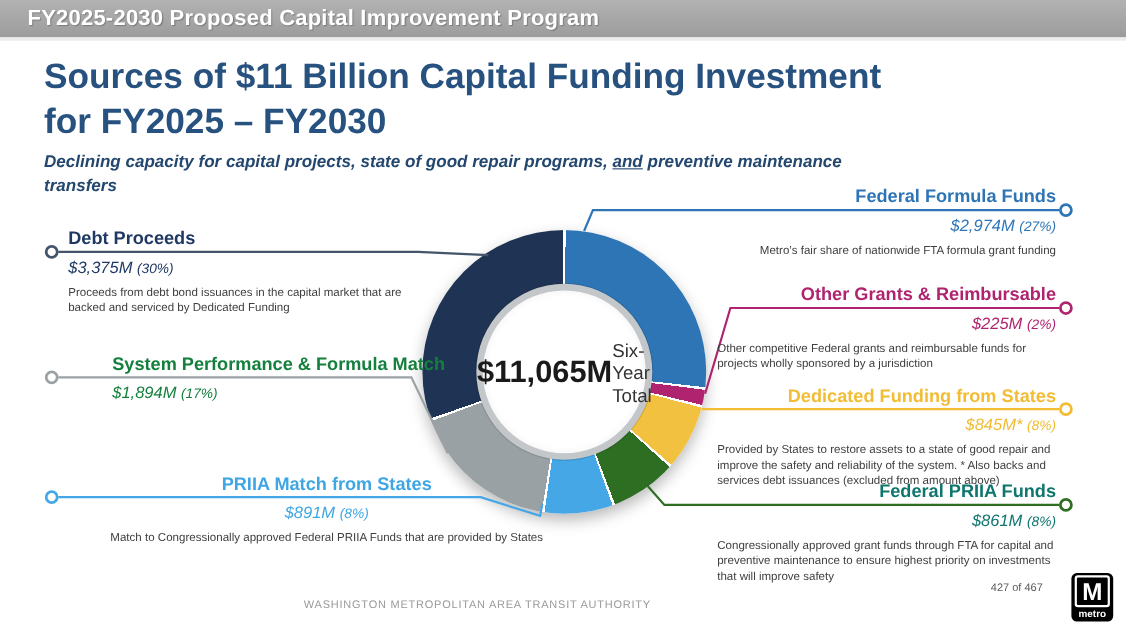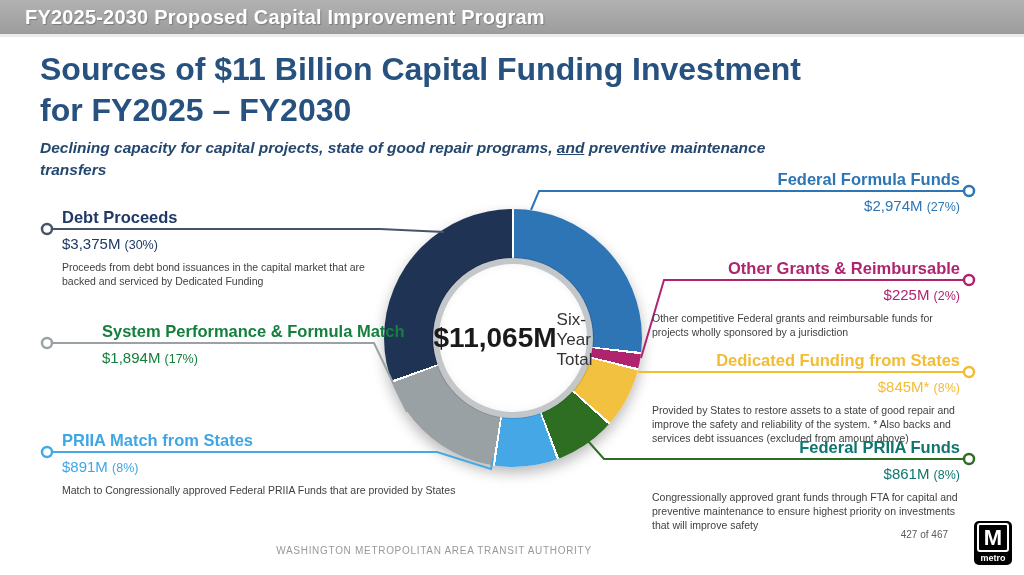--- a/index.html
+++ b/index.html
@@ -30,40 +30,40 @@
     display:flex; flex-direction:row; align-items:center; justify-content:center; z-index:3; }
   .total-value { font-size:28px; font-weight:bold; color:#1a1a1a; }
   .total-label { font-size:17px; color:#333333; margin-top:3px; }
 
   
   .lines { position:absolute; left:0; top:0; z-index:2; pointer-events:none; }
 
   
   .co { position:absolute; z-index:4; }
   .co-title { font-size:16.5px; font-weight:bold; line-height:20px; white-space:nowrap; }
-  .co-value { margin-top:8px; font-size:15px; line-height:18px; }
+  .co-value { margin-top:8px; font-size:15px; line-height:18px;font-style:italic; }
   .co-value .pct { font-size:12.5px; }
   .co-desc { margin-top:7px; font-size:10.5px; color:#3f3f3f; line-height:1.32; }
   .co.right { text-align:right; }
   .co.right .co-desc.left { text-align:left; }
 
   .c-navy { color:#1F3864; }
   .c-gray { color:#15803d;margin-left:40px; }
   .c-lblue { color:#3FA6E4; }
   .c-blue { color:#2E75B6; }
   .c-magenta { color:#B0246F; }
   .c-gold { color:#F2BC33; }
   .c-green { color:#0f766e; }
 
   
   .co-debt   { left:62px; top:207px; width:340px; }
   .co-debt   .co-desc { width:318px; }
   .co-system { left:62px; top:321px; width:345px; }
   .co-system .co-desc { width:318px; }
-  .co-priia  { left:62px; top:430px; width:470px; }
+  .co-priia  { left:62px; top:430px; width:470px;text-align:center; }
   .co-priia  .co-desc { width:470px; }
   .co-fff    { right:64px; top:169px; width:308px; }
   .co-ogr    { right:64px; top:258px; width:308px; }
   .co-dfs    { right:64px; top:350px; width:308px; }
   .co-fpf    { right:64px; top:437px; width:308px; }
 
   
   .page-number { position:absolute; left:38px; top:542px; font-size:11px; color:#7f7f7f;margin-top:48px; }
   .footer-org { position:absolute; left:0; top:545px; width:868px; text-align:center;
     font-size:10px; letter-spacing:0.7px; color:#98999b; }
@@ -152,20 +152,21 @@
     </div>
     <div class="co-desc">Match to Congressionally approved Federal PRIIA Funds that are provided by States</div>
   </div>
 
   <div class="co right co-fff">
     <div class="co-title c-blue">Federal Formula Funds</div>
     <div class="co-value c-blue">
       <span>$2,974M</span>
       <span class="pct">(27%)</span>
     </div>
+    <div class="co-desc">Metro’s fair share of nationwide FTA formula grant funding</div>
   </div>
 
   <div class="co right co-ogr">
     <div class="co-title c-magenta">Other Grants &amp; Reimbursable</div>
     <div class="co-value c-magenta">
       <span>$225M</span>
       <span class="pct">(2%)</span>
     </div>
     <div class="co-desc left">Other competitive Federal grants and reimbursable funds for projects wholly sponsored by a jurisdiction</div>
   </div>

